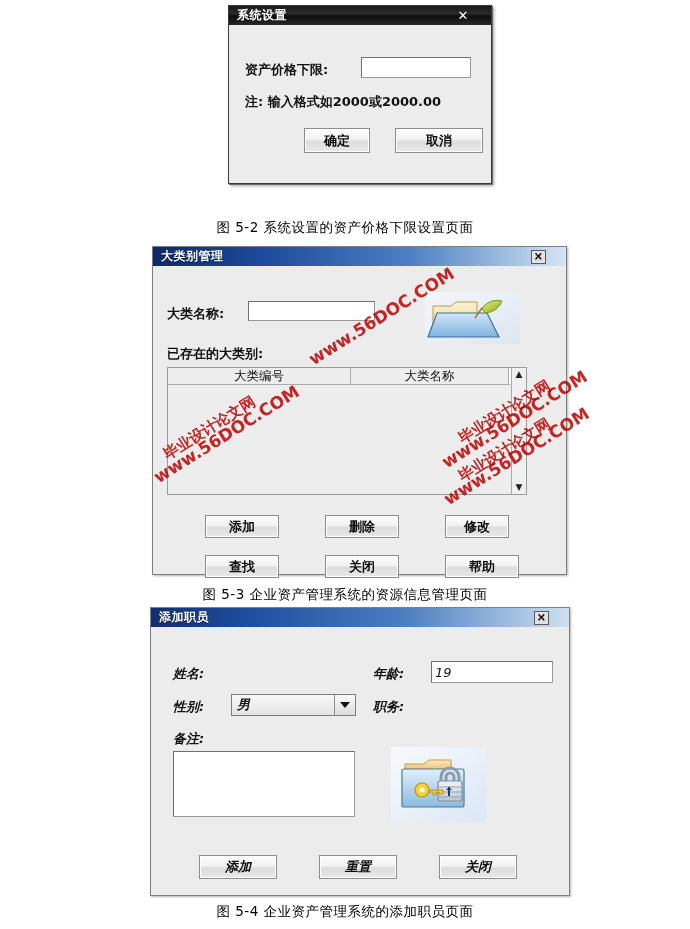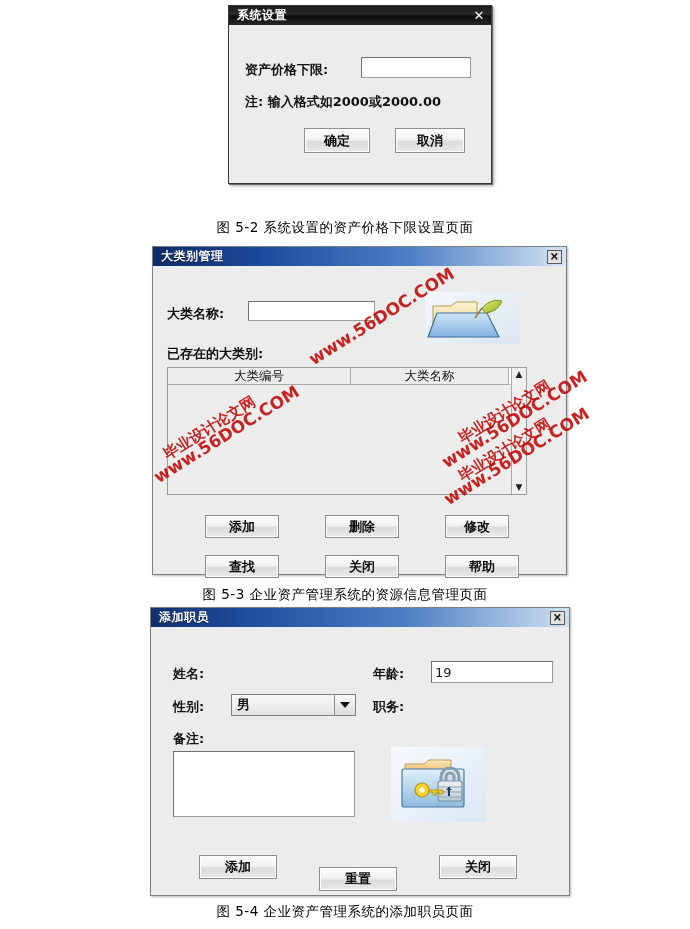--- a/index.html
+++ b/index.html
@@ -25,21 +25,21 @@
   .dlg-dark {
     border: 1px solid #3a3a3a;
     box-shadow: 1px 1px 0 #6a6a6a, 2px 2px 3px rgba(0,0,0,.35);
     background: #ececec;
   }
   .titlebar {
     height: 19px;
     display: flex;
     align-items: center;
     justify-content: space-between;
-    padding: 0 4px 0 8px;
+    padding: 0 20px 0 8px;
     box-sizing: border-box;
     font-weight: bold;
     font-size: 12px;
     color: #ffffff;
     letter-spacing: .5px;
   }
   .titlebar.dark {
     background: linear-gradient(to bottom, #1a1a1a 0%, #2b2b2b 42%, #0d0d0d 52%, #262626 100%);
   }
   .titlebar.blue {
@@ -117,21 +117,21 @@
     letter-spacing: .5px;
   }
 
   
   #dlg-system-settings { left: 228px; top: 5px; width: 264px; height: 179px; }
   #dlg-system-settings .body { position: relative; height: 160px; }
   #ss-label { position: absolute; left: 16px; top: 36px; }
   #ss-input { position: absolute; left: 132px; top: 32px; width: 110px; height: 21px; }
   #ss-note { position: absolute; left: 16px; top: 68px; font-weight: bold; font-size: 13px; color: #111; white-space: nowrap; }
   #ss-ok { left: 75px; top: 103px; width: 66px; height: 25px; }
-  #ss-cancel { left: 166px; top: 103px; width: 70px; height: 25px; }
+  #ss-cancel { left: 166px; top: 103px; width: 88px; height: 25px; }
 
   
   #dlg-category-manage { left: 152px; top: 246px; width: 415px; height: 329px; border: 1px solid #7f7f7f; box-shadow: 1px 1px 2px rgba(0,0,0,.3); background:#ececec; }
   #dlg-category-manage .body { position: relative; height: 310px; }
   #cm-name-label { position: absolute; left: 14px; top: 39px; }
   #cm-name-input { position: absolute; left: 95px; top: 35px; width: 127px; height: 20px; }
   #cm-folder-icon { position: absolute; left: 272px; top: 26px; width: 95px; height: 52px; }
   #cm-exist-label { position: absolute; left: 14px; top: 79px; }
   #cm-table-wrap {
     position: absolute; left: 14px; top: 101px; width: 360px; height: 128px;
@@ -168,21 +168,21 @@
   .sb-arrow { font-size: 9px; color: #222; line-height: 1; padding: 2px 0; }
   #cm-add { left: 52px; top: 249px; width: 74px; height: 23px; }
   #cm-del { left: 172px; top: 249px; width: 74px; height: 23px; }
   #cm-edit { left: 292px; top: 249px; width: 64px; height: 23px; }
   #cm-find { left: 52px; top: 289px; width: 74px; height: 23px; }
   #cm-close { left: 172px; top: 289px; width: 74px; height: 23px; }
   #cm-help { left: 292px; top: 289px; width: 74px; height: 23px; }
 
   
   #dlg-add-staff { left: 150px; top: 607px; width: 420px; height: 289px; border: 1px solid #7f7f7f; box-shadow: 1px 1px 2px rgba(0,0,0,.3); background:#ececec; }
-  #dlg-add-staff .body { position: relative; height: 286px; }
+  #dlg-add-staff .body { position: relative; height: 286px; font-style: italic; }
   #as-name-label { position: absolute; left: 22px; top: 38px; }
   #as-name-input { position: absolute; left: 80px; top: 34px; width: 125px; height: 22px; }
   #as-age-label { position: absolute; left: 222px; top: 38px; }
   #as-age-input { position: absolute; left: 280px; top: 34px; width: 122px; height: 22px; }
   #as-sex-label { position: absolute; left: 22px; top: 71px; }
   #as-sex-select {
     position: absolute; left: 80px; top: 67px; width: 125px; height: 22px;
     background: linear-gradient(to bottom,#f8f8f8,#e3e3e3);
     border: 1px solid #7e7e7e; box-sizing: border-box;
     display: flex; align-items: center; justify-content: space-between;
@@ -199,21 +199,21 @@
   #as-job-label { position: absolute; left: 222px; top: 71px; }
   #as-job-input { position: absolute; left: 280px; top: 67px; width: 122px; height: 22px; }
   #as-memo-label { position: absolute; left: 22px; top: 103px; }
   #as-memo-input {
     position: absolute; left: 22px; top: 124px; width: 182px; height: 66px;
     background: #ffffff; border: 1px solid #9a9a9a; border-top-color:#6f6f6f; border-left-color:#6f6f6f;
     box-sizing: border-box;
   }
   #as-lock-icon { position: absolute; left: 240px; top: 120px; width: 95px; height: 75px; }
   #as-add { left: 48px; top: 228px; width: 78px; height: 24px; }
-  #as-reset { left: 168px; top: 228px; width: 78px; height: 24px; margin-top: 12px; }
+  #as-reset { left: 168px; top: 228px; width: 78px; height: 24px; }
   #as-close { left: 288px; top: 228px; width: 78px; height: 24px; }
 
   
   .wm {
     position: absolute;
     color: #c00000;
     font-weight: bold;
     white-space: nowrap;
     pointer-events: none;
     font-family: "DejaVu Sans", "Liberation Sans", sans-serif;

